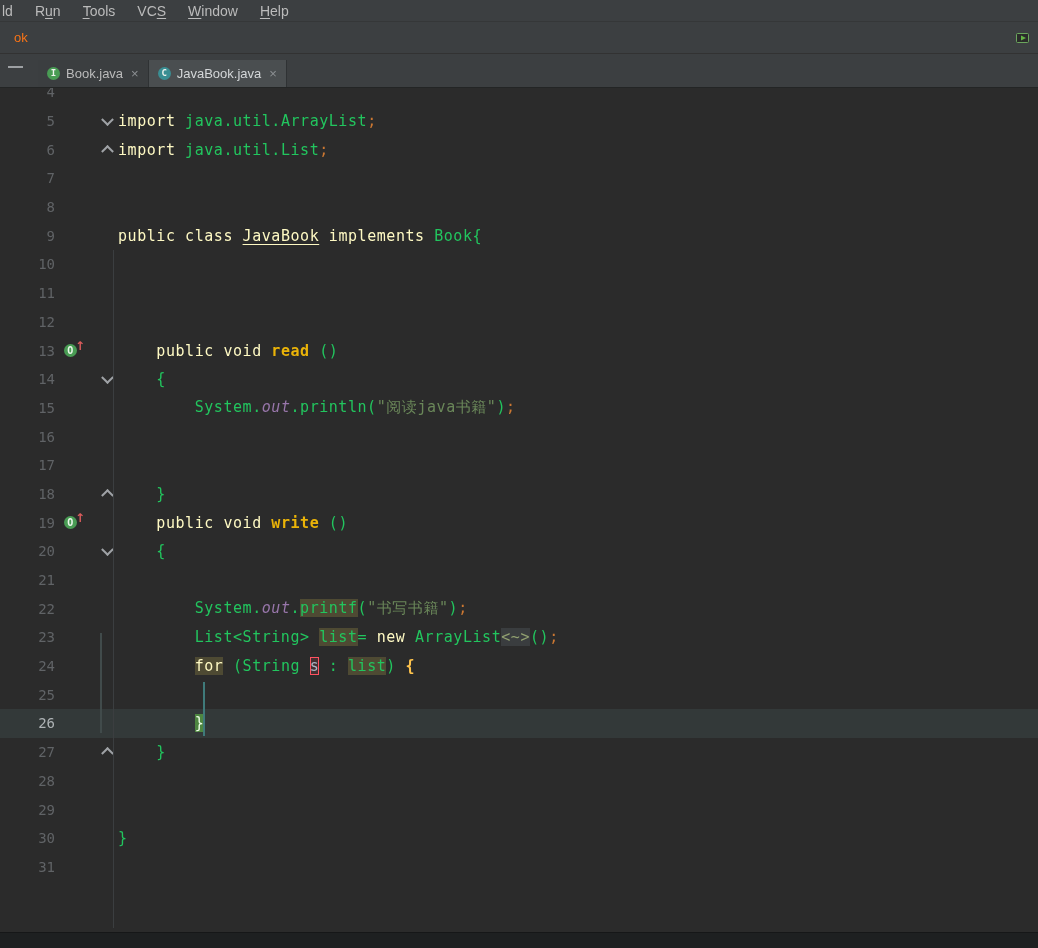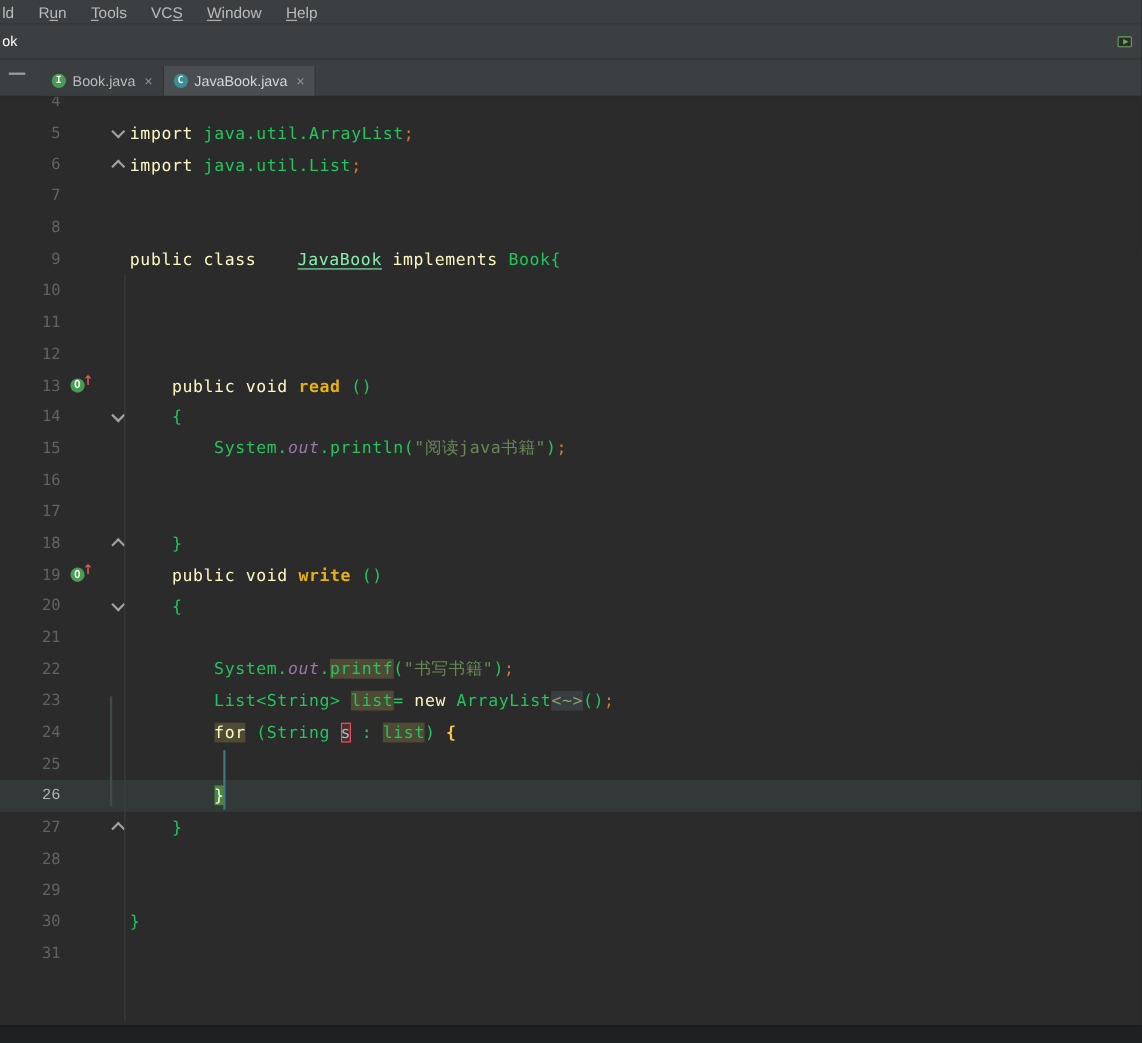--- a/index.html
+++ b/index.html
@@ -9,21 +9,21 @@
   
   .menubar{height:21px;background:#3c3f41;border-bottom:1px solid #353738;
            display:flex;align-items:center;font-size:14px;}
   .menu-item{padding:0 11px;cursor:default;white-space:nowrap;}
   .menu-item:first-child{padding-left:2px;}
   .menu-item u{text-decoration:underline;text-underline-offset:2px;}
 
   
   .navbar{height:31px;background:#3c3f41;border-bottom:1px solid #323232;
           display:flex;align-items:center;font-size:13px;padding:0 6px 0 2px;}
-  .crumb{color:#ffffff;}
+  .crumb{color:#f97316;margin-left:12px;}
   .nav-spacer{flex:1;}
   .run-icon{width:18px;height:18px;display:flex;align-items:center;justify-content:center;}
 
   
   .tabbar{height:33px;background:#3c3f41;border-bottom:1px solid #232525;
           display:flex;align-items:flex-end;position:relative;}
   .collapse-icon{position:absolute;left:8px;top:12px;width:15px;height:2px;background:#9da0a3;}
   .tab-strip{display:flex;margin-left:38px;align-items:flex-end;height:100%;}
   .tab{height:27px;display:flex;align-items:center;gap:6px;padding:0 9px;
        background:#3b3e40;border-right:1px solid #2f3234;font-size:13px;color:#bbbbbb;cursor:default;}
@@ -35,30 +35,30 @@
 
   
   .editor{position:relative;height:844px;overflow:hidden;background:#2b2b2b;
           font-family:"DejaVu Sans Mono",monospace;font-size:15px;letter-spacing:0.55px;}
   .rows{margin-top:-10px;position:relative;}
   .row{height:28.7px;display:flex;align-items:center;position:relative;}
   .row.caret{background:#333939;}
   .gutter{width:118px;flex:none;position:relative;height:100%;}
   .ln{position:absolute;right:63px;top:50%;transform:translateY(-50%);
       color:#606366;font-size:14px;letter-spacing:0;}
-  .row.caret .ln{color:#aeb3b5;font-family:Liberation Mono, monospace;}
+  .row.caret .ln{color:#aeb3b5;}
   .code{white-space:pre;color:#a9b7c6;}
 
   
   .t-pl{color:#22c55e;}
   .t-kw{color:#fef9c3;}
   .t-str{color:#6a8759;}
   .t-fld{color:#9876aa;font-style:italic;}
   .t-mth{color:#eab308;font-weight:bold;}
-  .t-cls{color:#86efac;text-decoration:underline;text-underline-offset:3px;margin-left:28px;}
+  .t-cls{color:#fef9c3;text-decoration:underline;text-underline-offset:3px;}
   .t-semi{color:#cc7832;}
   .t-hl{background:#4e4a33;}
   .t-fold{background:#3a3d3f;color:#91a070;}
   .t-err{color:#a9b7c6;outline:1px solid #ff5261;outline-offset:-1px;background:rgba(255,82,97,.12);}
   .t-by{color:#ffc44d;font-weight:bold;}
   .t-bg{background:#4e8641;color:#efffe8;}
 
   
   .ovr{position:absolute;left:64px;top:50%;transform:translateY(-50%);width:18px;height:16px;}
   .ovr-o{position:absolute;left:0;top:1px;width:13px;height:13px;border-radius:50%;

